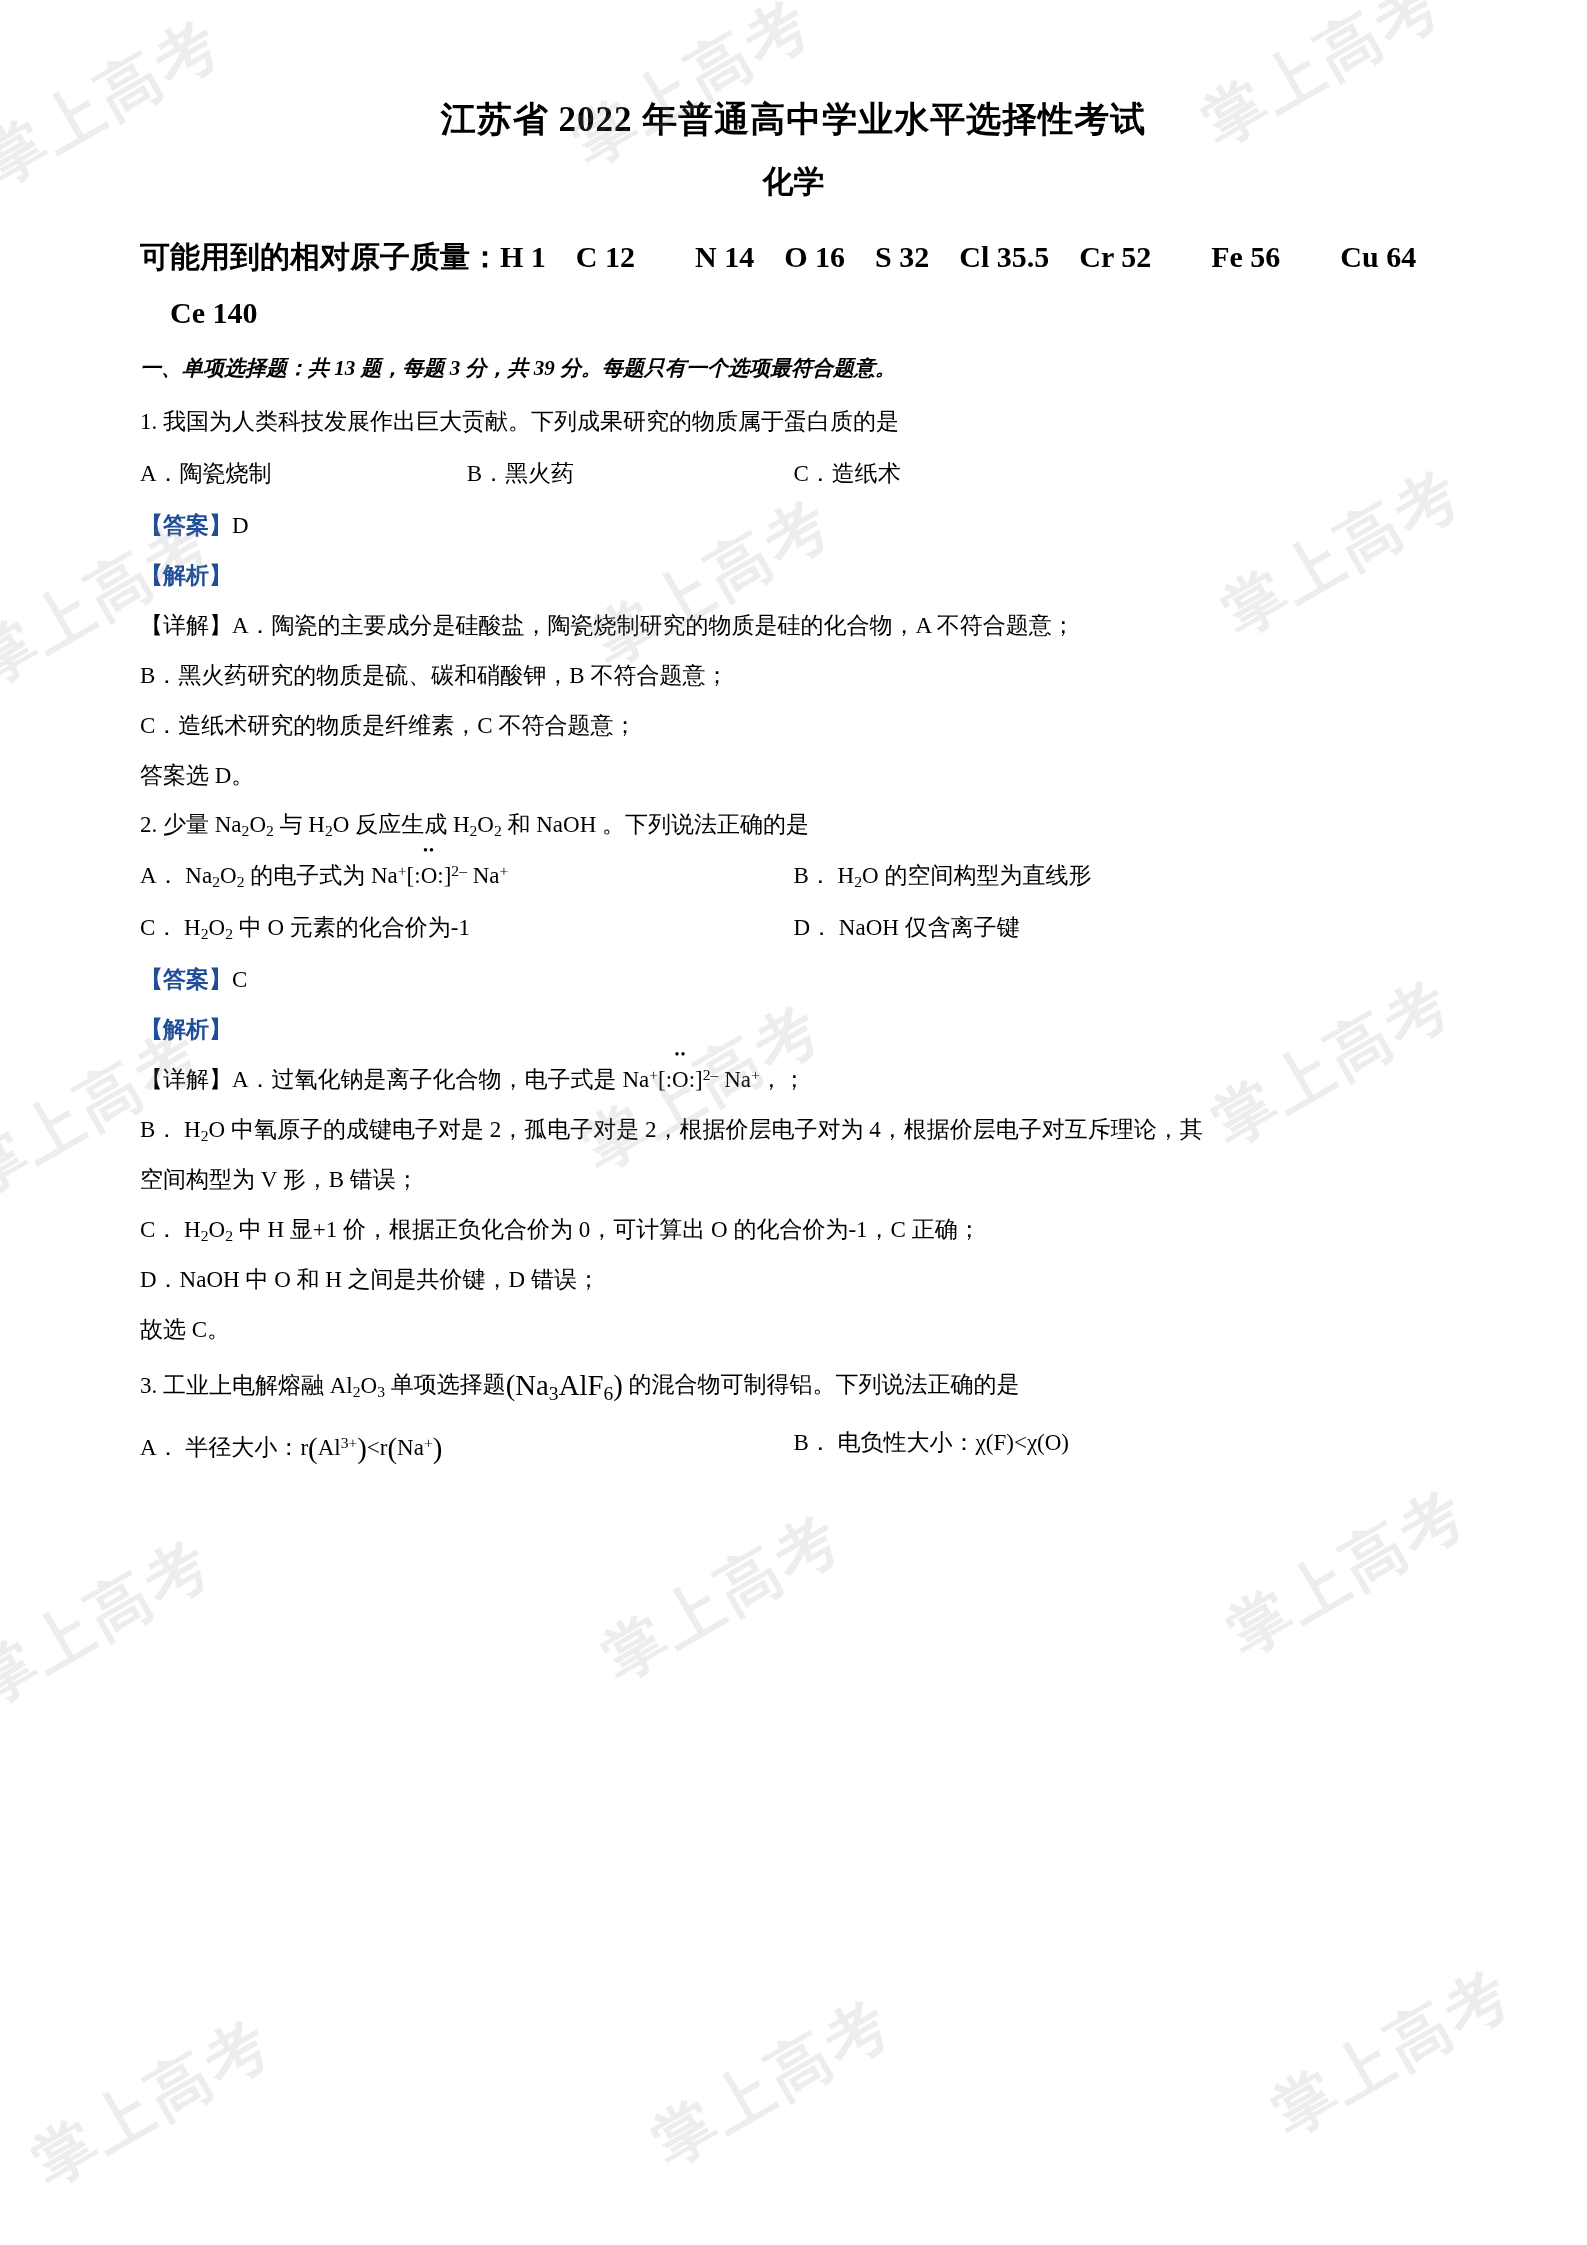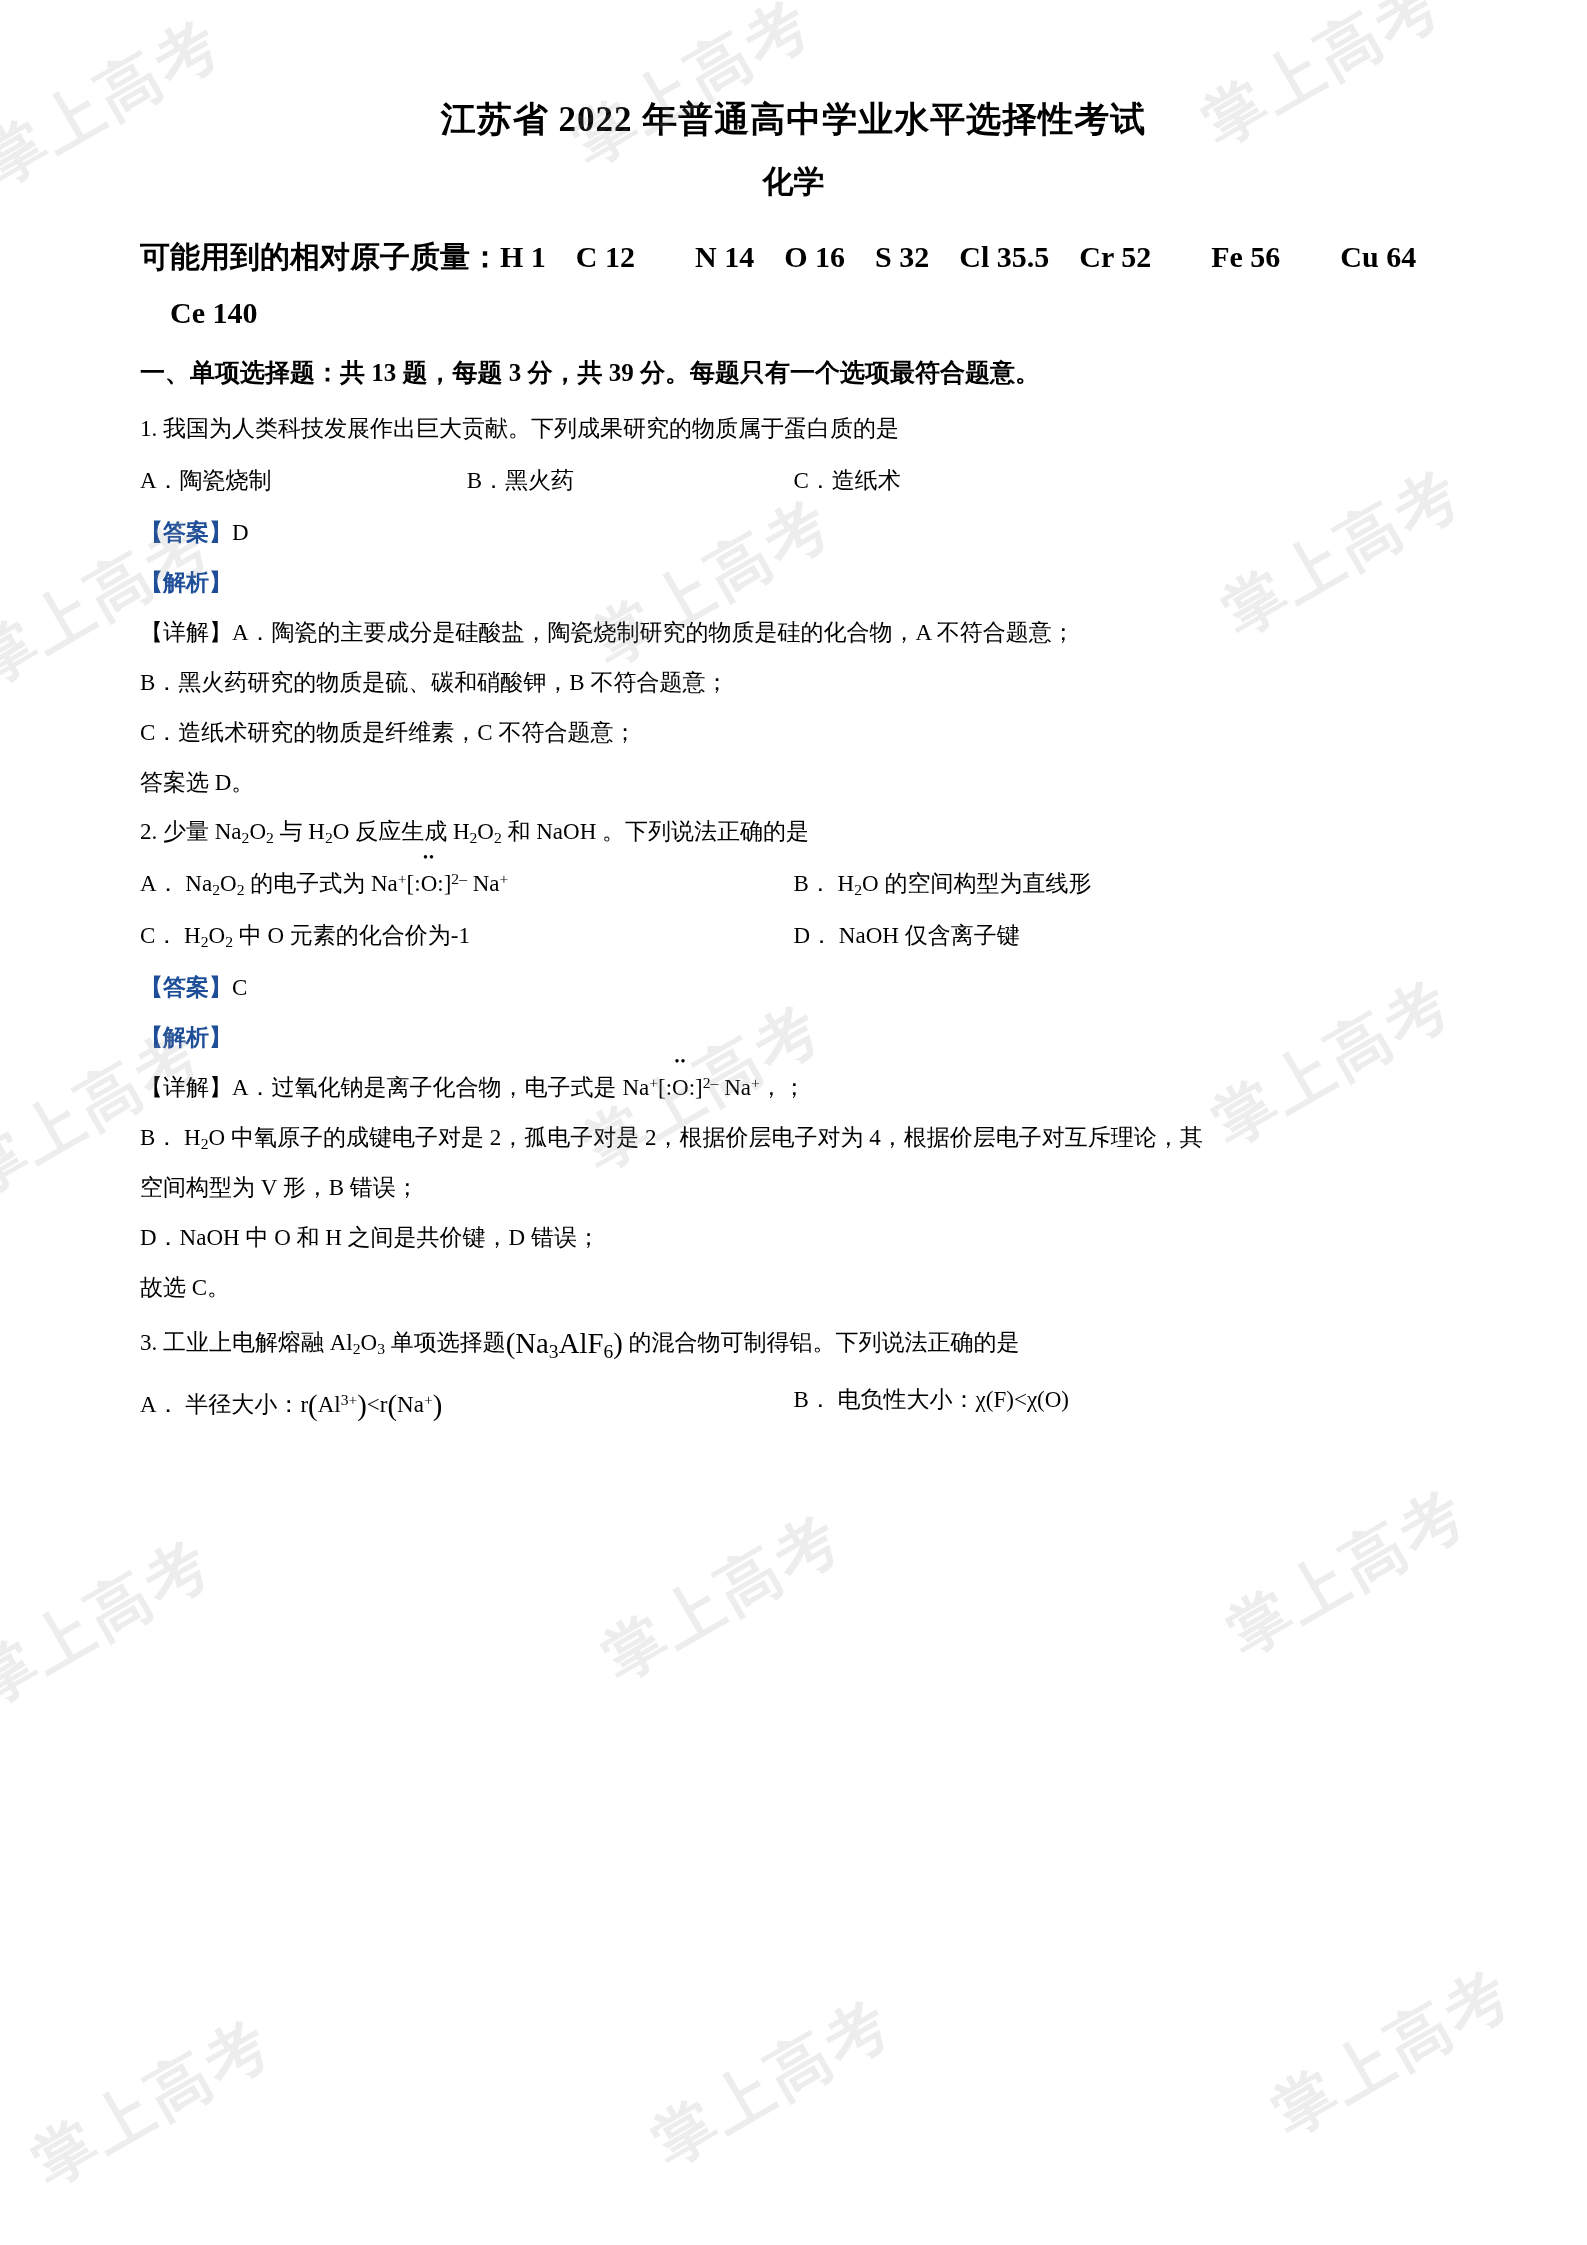--- a/index.html
+++ b/index.html
@@ -55,24 +55,25 @@
     margin: 0 0 26px 0;
   }
   .masses {
     font-size: 30px;
     font-weight: bold;
     line-height: 1.85;
     margin-bottom: 10px;
   }
   .masses .sp { display: inline-block; width: 30px; }
   .section-head {
-    font-size: 25px;
+    font-size: 21px;
     font-weight: bold;
     line-height: 1.8;
     margin: 6px 0 12px 0;
+    font-style: italic;
   }
   
   .q {
     font-size: 23px;
     line-height: 1.95;
     margin: 0 0 6px 0;
   }
   .opts {
     font-size: 23px;
     line-height: 2.0;
@@ -179,20 +180,23 @@
   <div class="line">
     <span class="tag">【解析】</span>
   </div>
   <div class="line">
     <span>【详解】</span><span>A．过氧化钠是离子化合物，电子式是</span> Na<sup>+</sup>[:<span class="sq"><span class="dots-top">••</span>O</span>:]<sup>2–</sup> Na<sup>+</sup>，；
   </div>
   <div class="line">
     B． H<sub>2</sub>O 中氧原子的成键电子对是 2，孤电子对是 2，根据价层电子对为 4，根据价层电子对互斥理论，其
   </div>
   <div class="line">空间构型为 V 形，B 错误；</div>
+  <div class="line">
+    C． H<sub>2</sub>O<sub>2</sub> 中 H 显+1 价，根据正负化合价为 0，可计算出 O 的化合价为-1，C 正确；
+  </div>
   <div class="line">D．NaOH 中 O 和 H 之间是共价键，D 错误；</div>
   <div class="line">故选 C。</div>
 
   <div class="q">
     <span>3. 工业上电解熔融 Al<sub>2</sub>O<sub>3</sub></span><span> 单项选择题</span><span class="bigp">(Na<sub>3</sub>AlF<sub>6</sub>)</span><span> 的混合物可制得铝。下列说法正确的是</span>
   </div>
   <div class="opts o2">
     <span><span>A． 半径大小：</span>r<span class="bigp">(</span>Al<sup>3+</sup><span class="bigp">)</span>&lt;r<span class="bigp">(</span>Na<sup>+</sup><span class="bigp">)</span></span>
     <span>B． 电负性大小：χ(F)&lt;χ(O)</span>
   </div>

